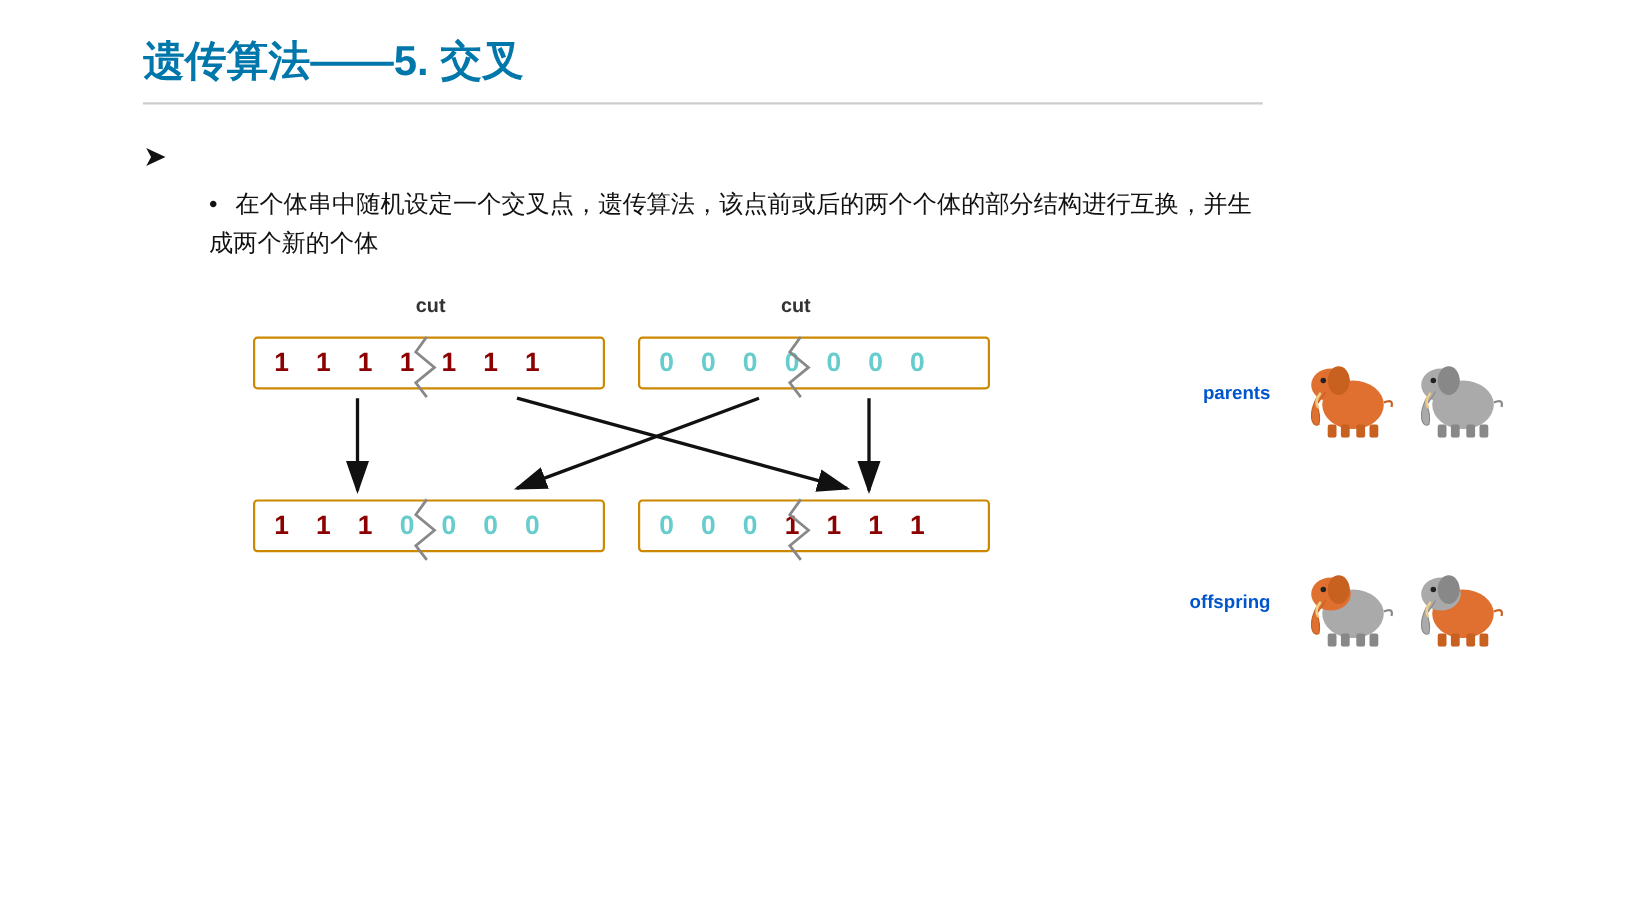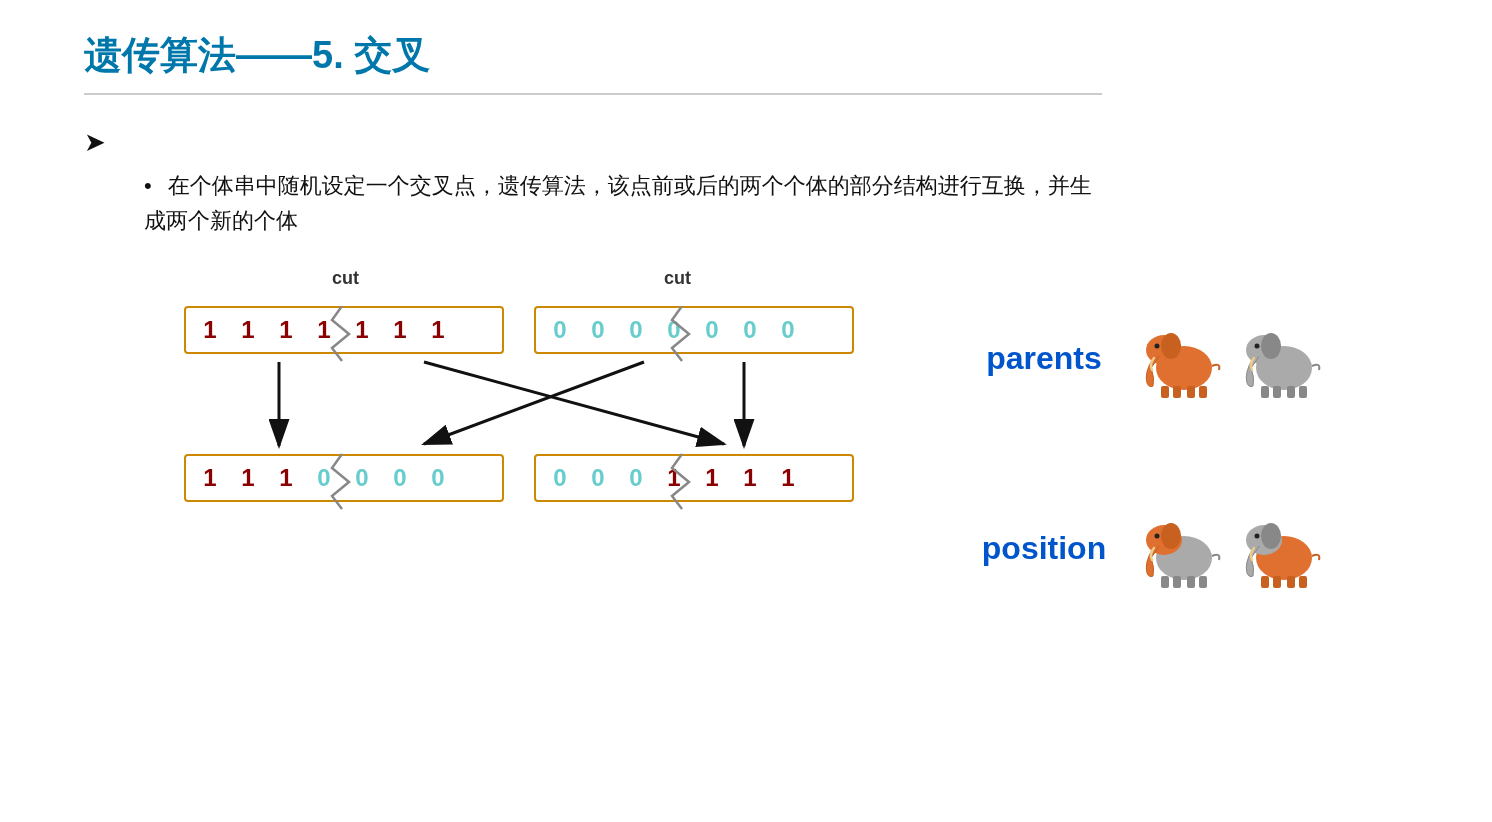--- a/index.html
+++ b/index.html
@@ -9,20 +9,21 @@
       background: #ffffff;
       font-family: "Microsoft YaHei", "SimHei", Arial, sans-serif;
       overflow: hidden;
       position: relative;
     }
 
     .page-container {
       width: 1186px;
       height: 822px;
       padding: 30px 84px;
+      margin-left: 46px;
     }
 
     .title {
       font-size: 38px;
       font-weight: bold;
       color: #0077aa;
       margin-bottom: 12px;
     }
 
     .divider {
@@ -137,25 +138,25 @@
       margin-top: 50px;
     }
 
     .panel-row {
       display: flex;
       align-items: center;
       gap: 30px;
     }
 
     .panel-label {
-      font-size: 32px;
+      font-size: 17px;
       font-weight: bold;
       color: #0055cc;
       width: 130px;
-      text-align: center;
+      text-align: right;
     }
 
     .elephants {
       display: flex;
       gap: 10px;
     }
 
     
     .elephant-svg {
       width: 90px;
@@ -304,21 +305,21 @@
               <rect x="22" y="68" width="8" height="12" rx="2" fill="#888"></rect>
               <rect x="34" y="68" width="8" height="12" rx="2" fill="#888"></rect>
               <rect x="48" y="68" width="8" height="12" rx="2" fill="#888"></rect>
               <rect x="60" y="68" width="8" height="12" rx="2" fill="#888"></rect>
               <path d="M73,48 Q82,44 80,52" stroke="#888" stroke-width="2" fill="none"></path>
             </svg>
           </div>
         </div>
 
         <div class="panel-row" style="margin-top:90px;">
-          <div class="panel-label">position</div>
+          <div class="panel-label">offspring</div>
           <div class="elephants">
 
             <svg class="elephant-svg" viewBox="0 0 90 80">
 
               <ellipse cx="45" cy="50" rx="28" ry="22" fill="#aaaaaa"></ellipse>
 
               <ellipse cx="25" cy="32" rx="18" ry="15" fill="#e07030"></ellipse>
               <path d="M14,40 Q5,55 8,65 Q10,70 14,68 Q16,60 12,50 Q18,42 20,38" fill="#e07030" stroke="#c06020" stroke-width="1"></path>
               <ellipse cx="32" cy="28" rx="10" ry="13" fill="#c86020"></ellipse>
               <circle cx="18" cy="28" r="2.5" fill="#222"></circle>

